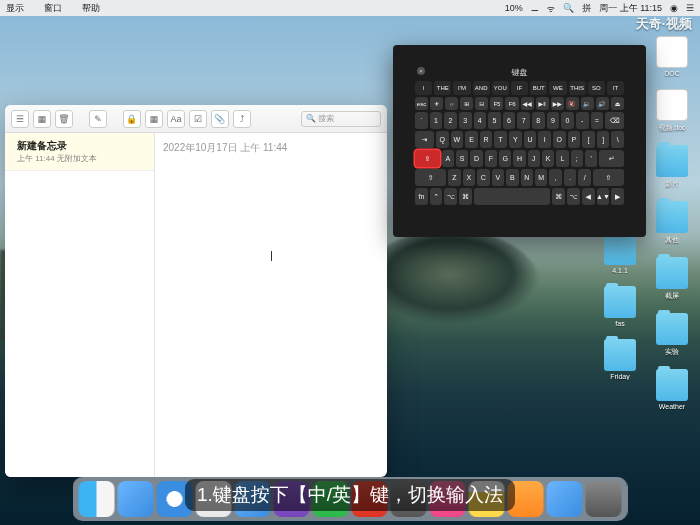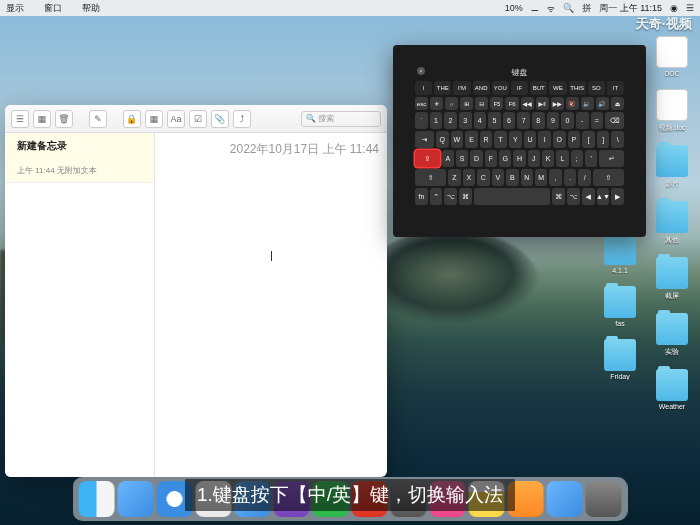--- a/index.html
+++ b/index.html
@@ -15,23 +15,23 @@
 .notes-window{position:absolute;left:5px;top:105px;width:382px;height:372px;background:#fff;border-radius:6px;box-shadow:0 10px 30px rgba(0,0,0,.35);display:flex;flex-direction:column;overflow:hidden}
 .notes-toolbar{height:28px;background:linear-gradient(#fafafa,#f0f0f0);border-bottom:1px solid #ddd;display:flex;align-items:center;padding:0 6px;gap:4px}
 .tb-btn{width:18px;height:18px;border:1px solid #ccc;border-radius:3px;background:#fff;display:flex;align-items:center;justify-content:center;font-size:9px;color:#666}
 .tb-sep{width:8px}
 .search-box{flex:1;max-width:80px;height:16px;border:1px solid #ccc;border-radius:3px;font-size:8px;padding:0 4px;display:flex;align-items:center;color:#999;margin-left:auto}
 .notes-body{flex:1;display:flex}
 .notes-sidebar{width:150px;border-right:1px solid #e5e5e5;background:#fff}
 .note-item{padding:6px 12px;border-bottom:1px solid #eee;background:#fff}
 .note-item.sel{background:#fffde8}
 .note-title{font-size:10px;font-weight:600;color:#222}
-.note-sub{font-size:8px;color:#888;margin-top:12px}
+.note-sub{font-size:8px;color:#888;margin-top:0}
 .notes-content{flex:1;padding:8px;position:relative}
-.note-date{font-size:12px;color:#999;text-align:right}
+.note-date{font-size:10px;color:#999;text-align:left}
 .cursor{position:absolute;left:50%;top:118px;width:1px;height:10px;background:#333}
 .keyboard-window{position:absolute;left:393px;top:45px;width:253px;height:192px;background:#1c1c1c;border-radius:4px;box-shadow:0 8px 24px rgba(0,0,0,.5);z-index:50;padding:20px}
 .kb-title{height:14px;display:flex;align-items:center;justify-content:center;position:relative}
 .kb-title-text{font-size:8px;color:#ddd;font-weight:500}
 .kb-close{position:absolute;left:4px;top:2px;width:8px;height:8px;border-radius:50%;background:#555;font-size:6px;color:#ccc;display:flex;align-items:center;justify-content:center}
 .kb-rows{padding:2px;display:flex;flex-direction:column;gap:2px}
 .kb-row{display:flex;gap:2px}
 .key{background:#3a3a3a;border-radius:3px;color:#eee;font-size:7px;display:flex;align-items:center;justify-content:center;height:17px;flex:1;min-width:0;font-weight:400;cursor:pointer}
 .key.w15{flex:1.5}
 .key.w2{flex:2}
@@ -54,21 +54,21 @@
 .dock-item.safari{background:radial-gradient(circle,#fff 30%,#3a8de0 32%)}
 .dock-item.mail{background:linear-gradient(#fff,#e8e8e8)}
 .dock-item.notes{background:linear-gradient(#fff 30%,#ffd94a 30%)}
 .dock-item.gray{background:linear-gradient(#888,#555)}
 .dock-item.red{background:linear-gradient(#ff5544,#dd3322)}
 .dock-item.green{background:linear-gradient(#4dd865,#2bb84a)}
 .dock-item.pink{background:linear-gradient(#ff77aa,#ee4488)}
 .dock-item.purple{background:linear-gradient(#9966dd,#7744bb)}
 .dock-item.orange{background:linear-gradient(#ffaa44,#ff8822)}
 .subtitle{position:absolute;bottom:14px;left:0;right:0;text-align:center;z-index:40;pointer-events:none}
-.subtitle-text{display:inline-block;font-size:19px;color:#fff;background:rgba(0,0,0,.55);padding:3px 12px;border-radius:1px;font-weight:400}
+.subtitle-text{display:inline-block;font-size:19px;color:#fff;background:rgba(0,0,0,.55);padding:3px 12px;border-radius:9px;font-weight:400}
 </style>
 </head>
 <body>
 
 <div class="desktop">
   <div class="island"></div>
   <div class="island2"></div>
 
   <div class="menubar">
     <div class="menubar-left">

